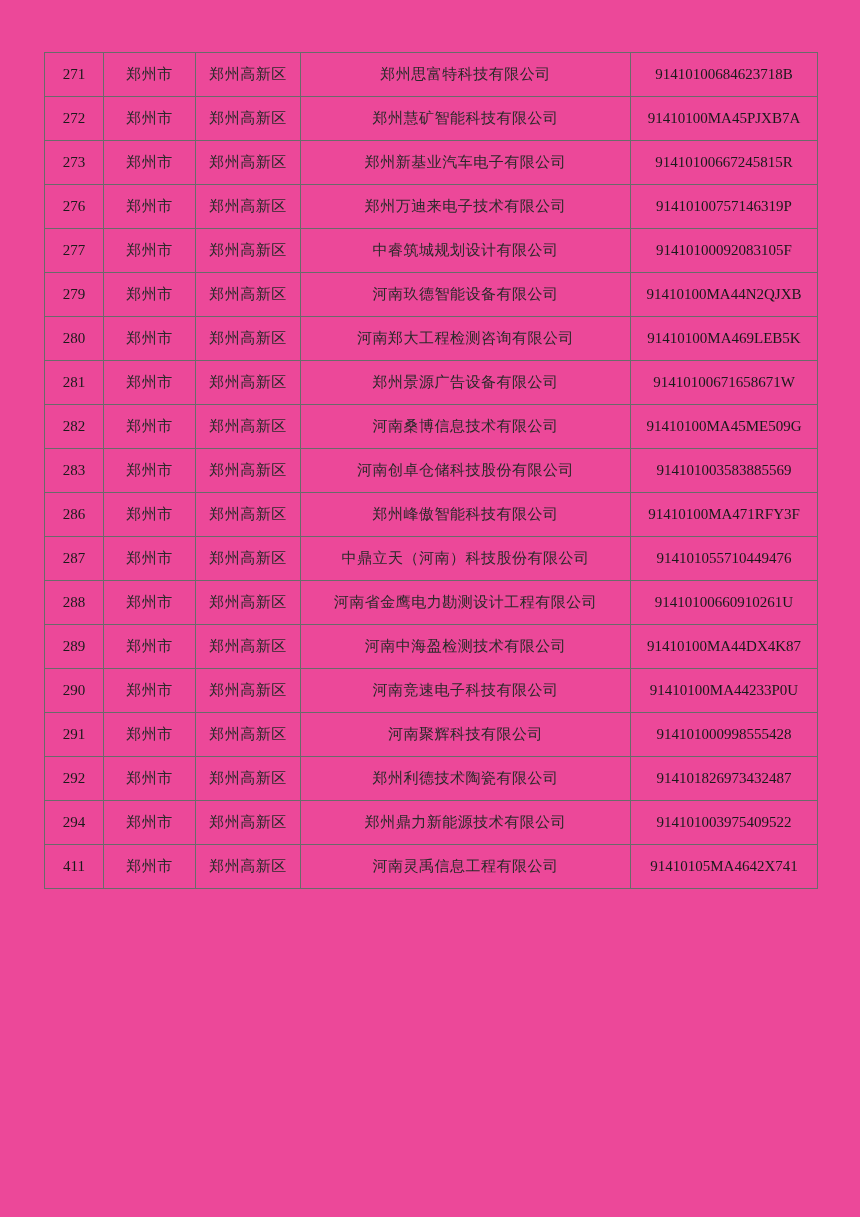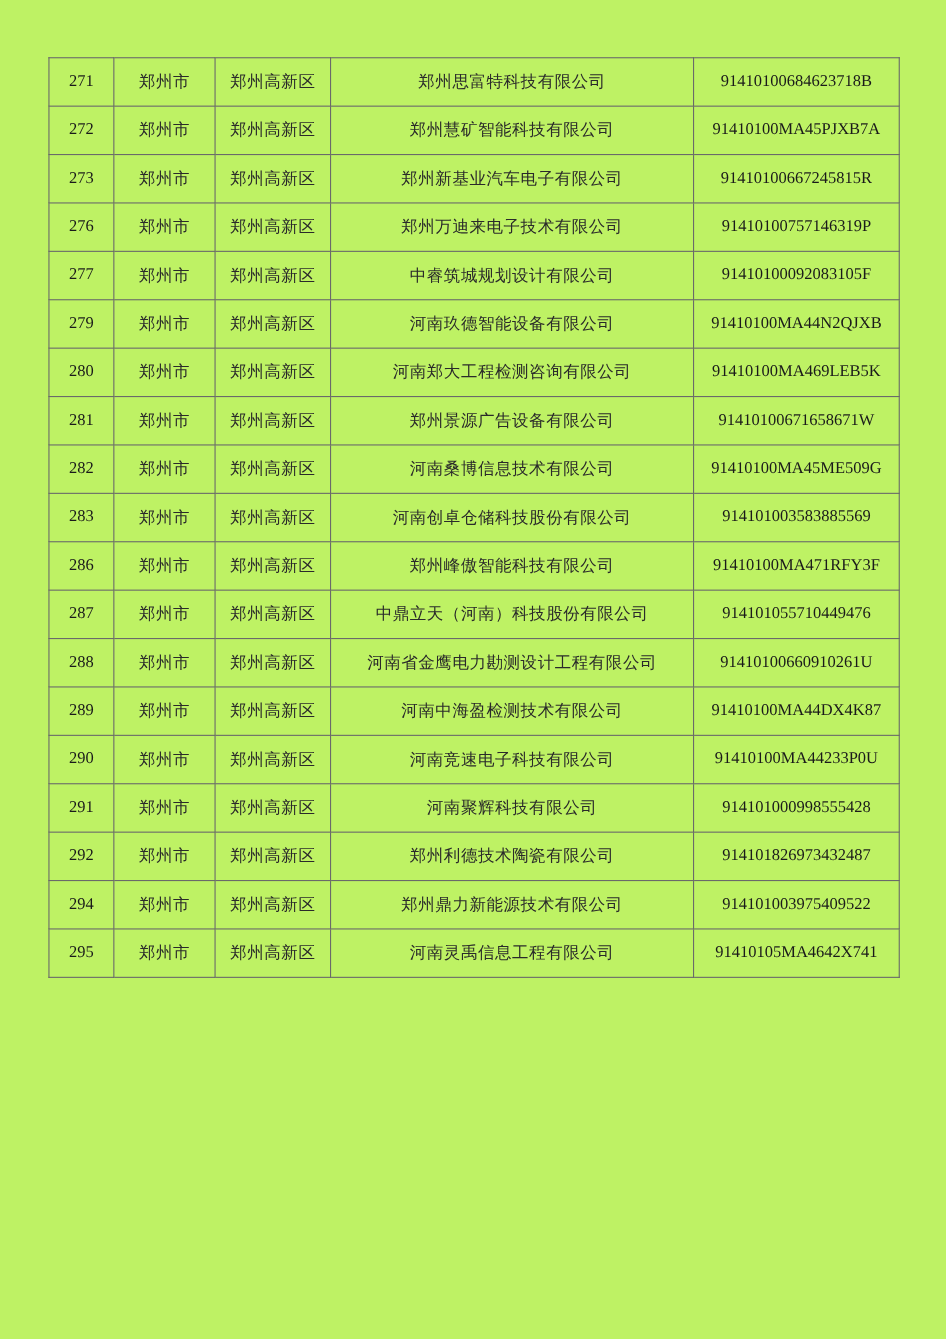--- a/index.html
+++ b/index.html
@@ -12,21 +12,21 @@
       height: 1217px;
       position: relative;
       overflow: hidden;
       font-family: "Liberation Serif", "DejaVu Serif", serif;
       color: #1a1a1a;
     }
     .page {
       position: absolute;
       left: 0; top: 0;
       width: 860px; height: 1217px;
-      background: #bef264;
+      background: #ec4899;
     }
     table.registry {
       position: absolute;
       left: 44px;
       top: 52px;
       width: 773px;
       border-collapse: collapse;
       table-layout: fixed;
     }
     table.registry td {
@@ -189,21 +189,21 @@
           <td class="cell-code">914101826973432487</td>
         </tr>
         <tr>
           <td class="cell-no">294</td>
           <td class="cell-city">郑州市</td>
           <td class="cell-district">郑州高新区</td>
           <td class="cell-company">郑州鼎力新能源技术有限公司</td>
           <td class="cell-code">914101003975409522</td>
         </tr>
         <tr>
-          <td class="cell-no">295</td>
+          <td class="cell-no">411</td>
           <td class="cell-city">郑州市</td>
           <td class="cell-district">郑州高新区</td>
           <td class="cell-company">河南灵禹信息工程有限公司</td>
           <td class="cell-code">91410105MA4642X741</td>
         </tr>
       </tbody>
   </table>
 </div>
 
 </body></html>

